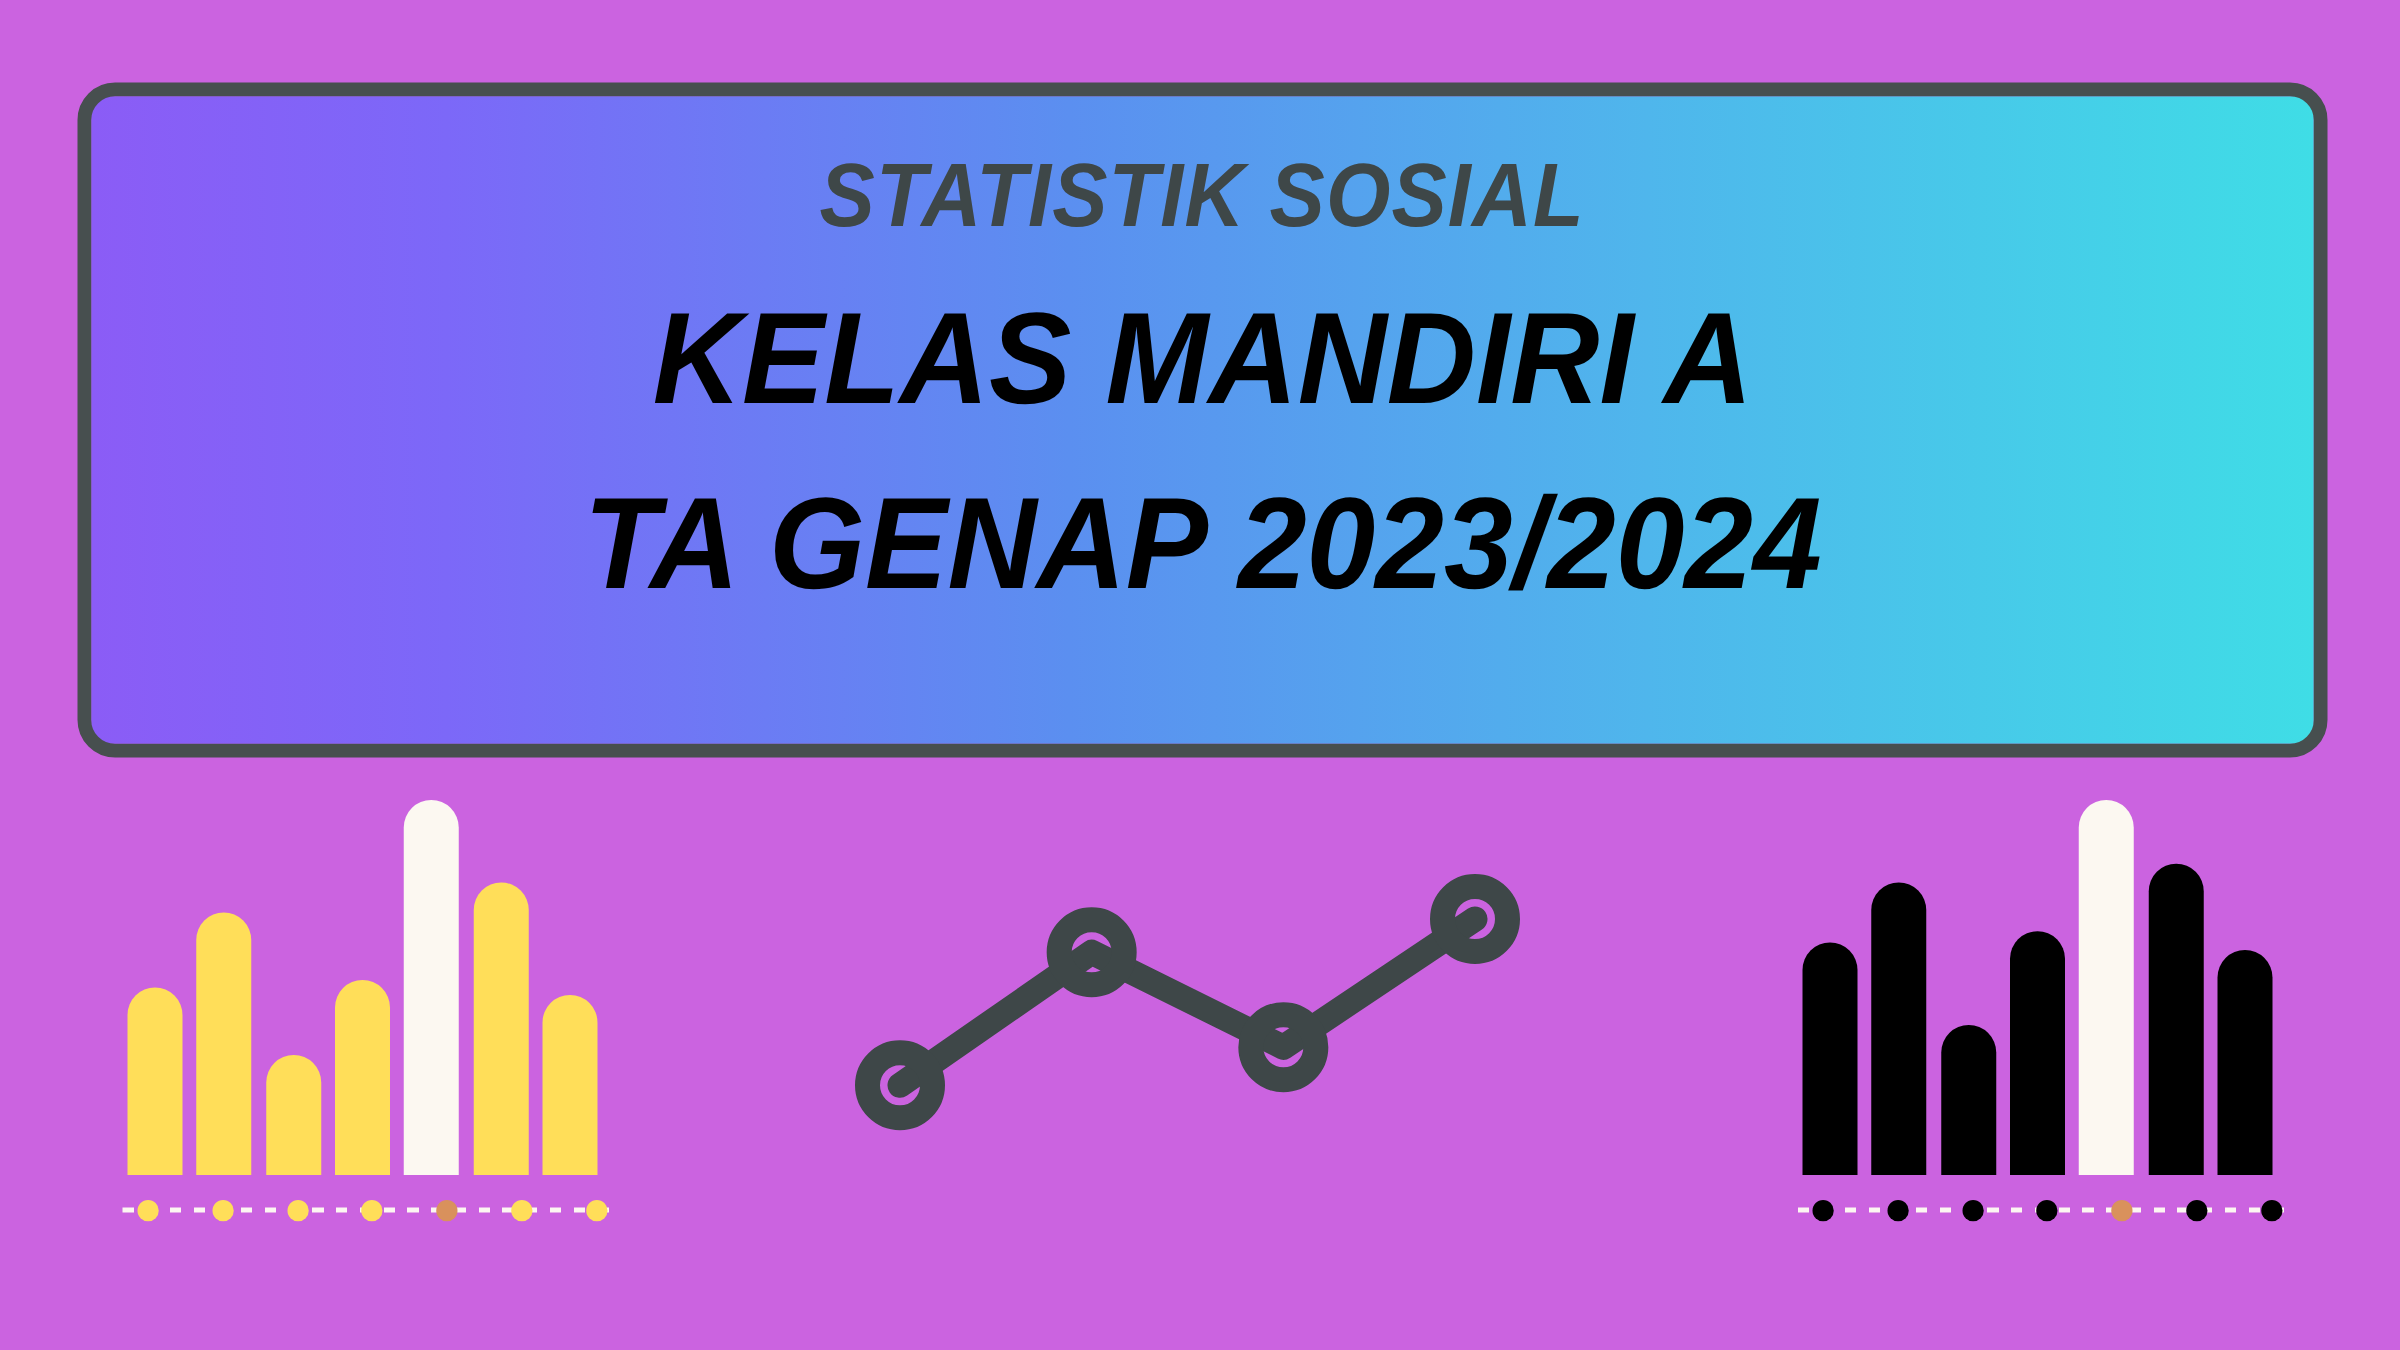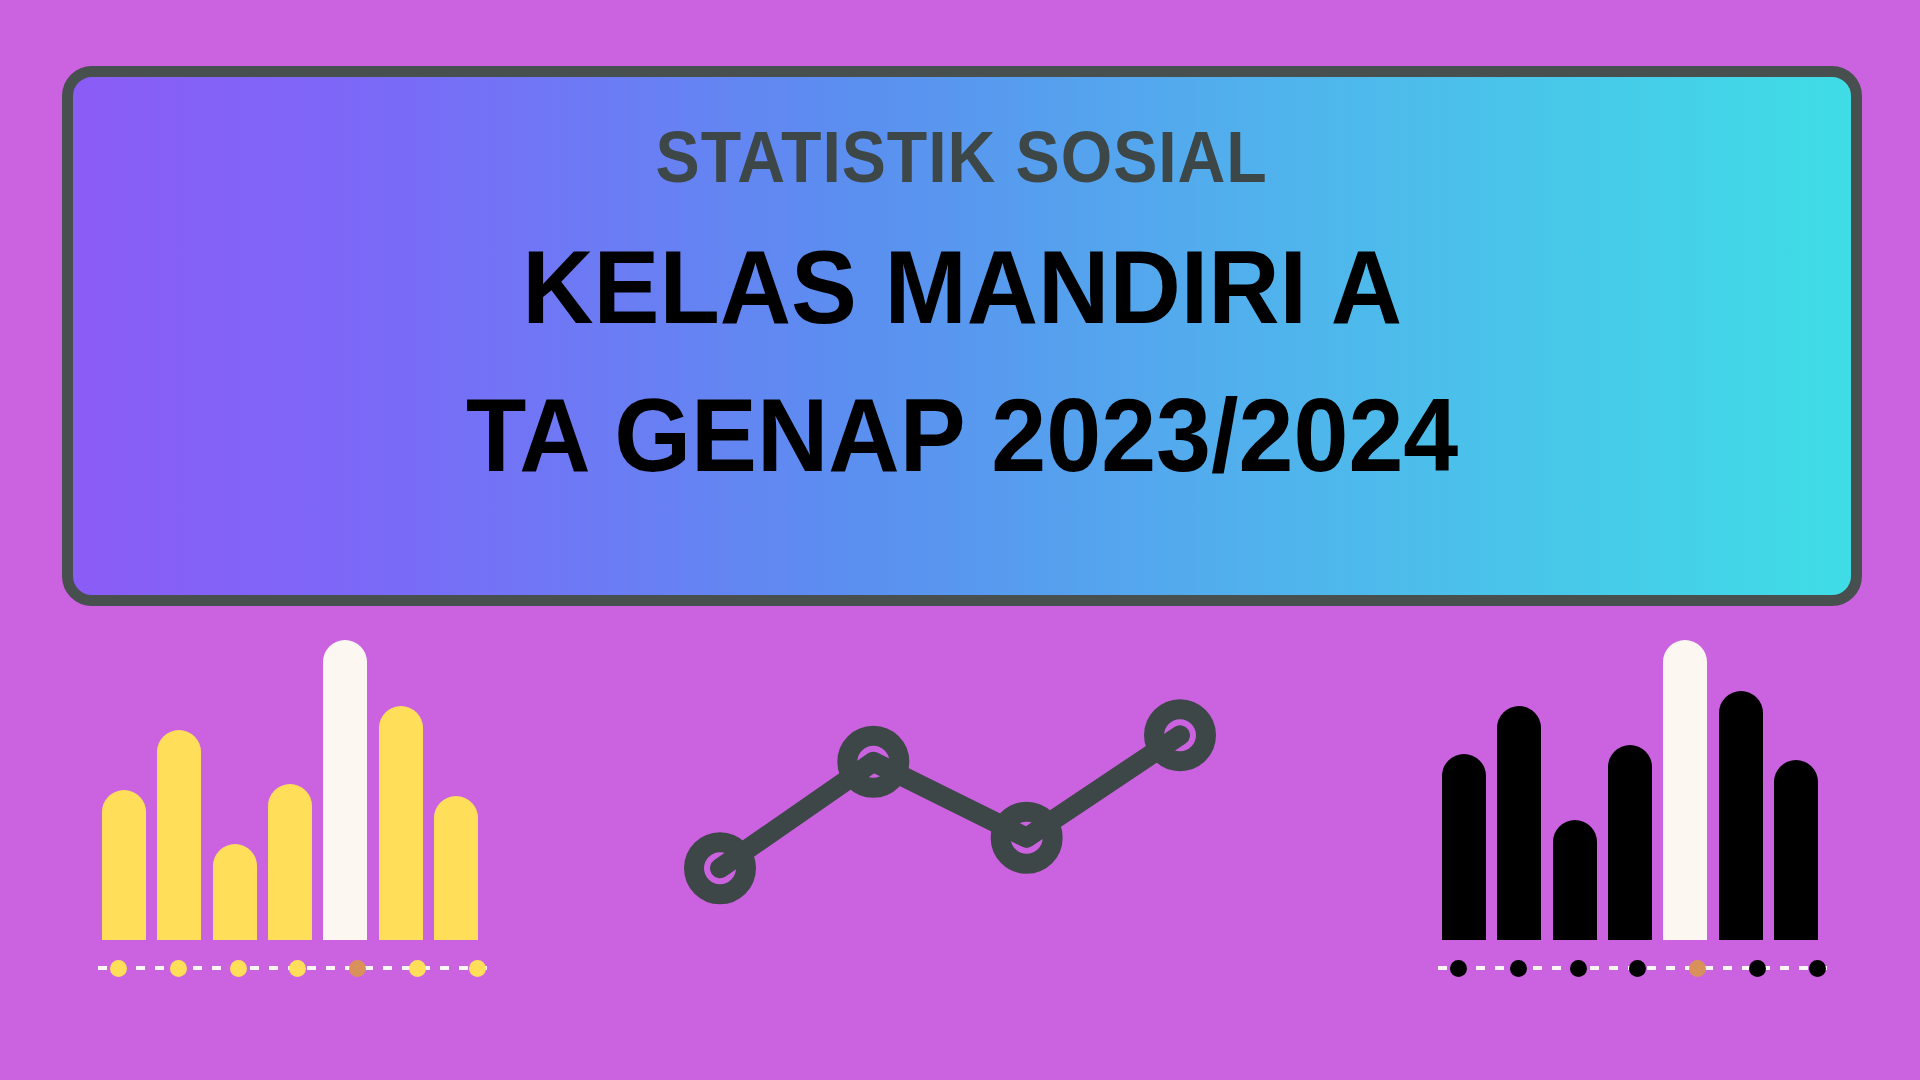--- a/index.html
+++ b/index.html
@@ -35,20 +35,21 @@
                 #7C68F8 16%,
                 #5B8FF0 44%,
                 #4FB6EC 70%,
                 #3FDDE6 100%);
     display: flex;
     flex-direction: column;
     align-items: center;
     justify-content: flex-start;
     padding-top: 44px;
     overflow: hidden;
+    font-style: italic;
   }
 
   #eyebrow {
     font-size: 72px;
     font-weight: 700;
     letter-spacing: 1px;
     color: #3E4748;
     line-height: 1.0;
     white-space: nowrap;
     transform: scaleX(0.92);

